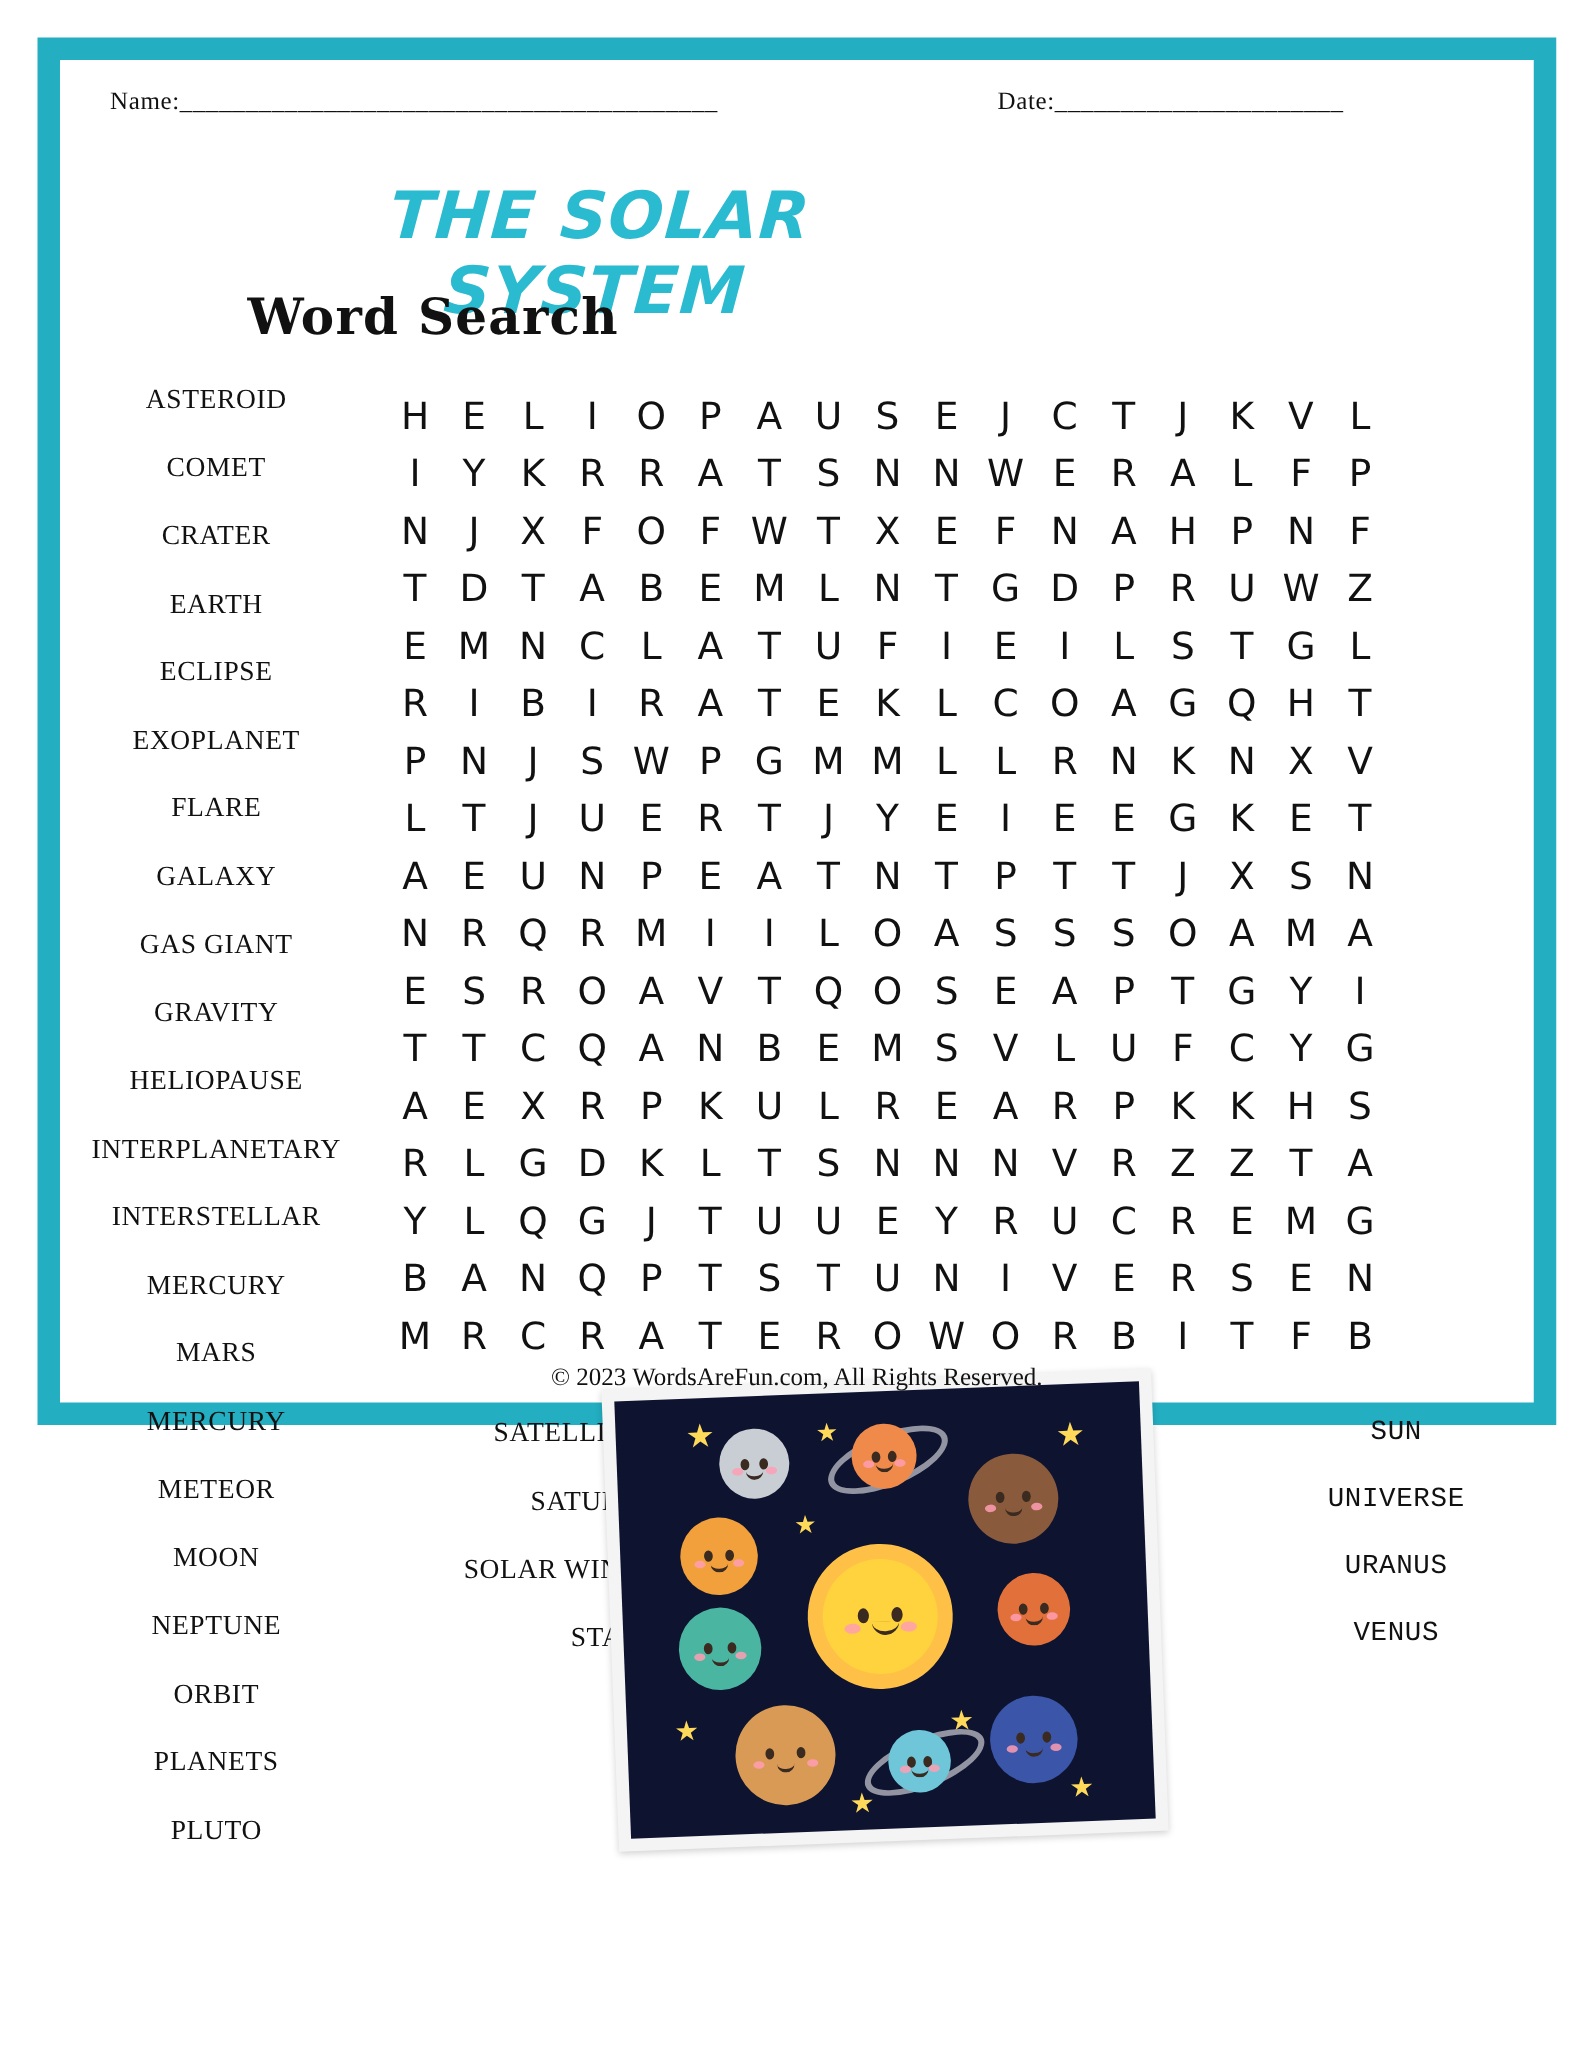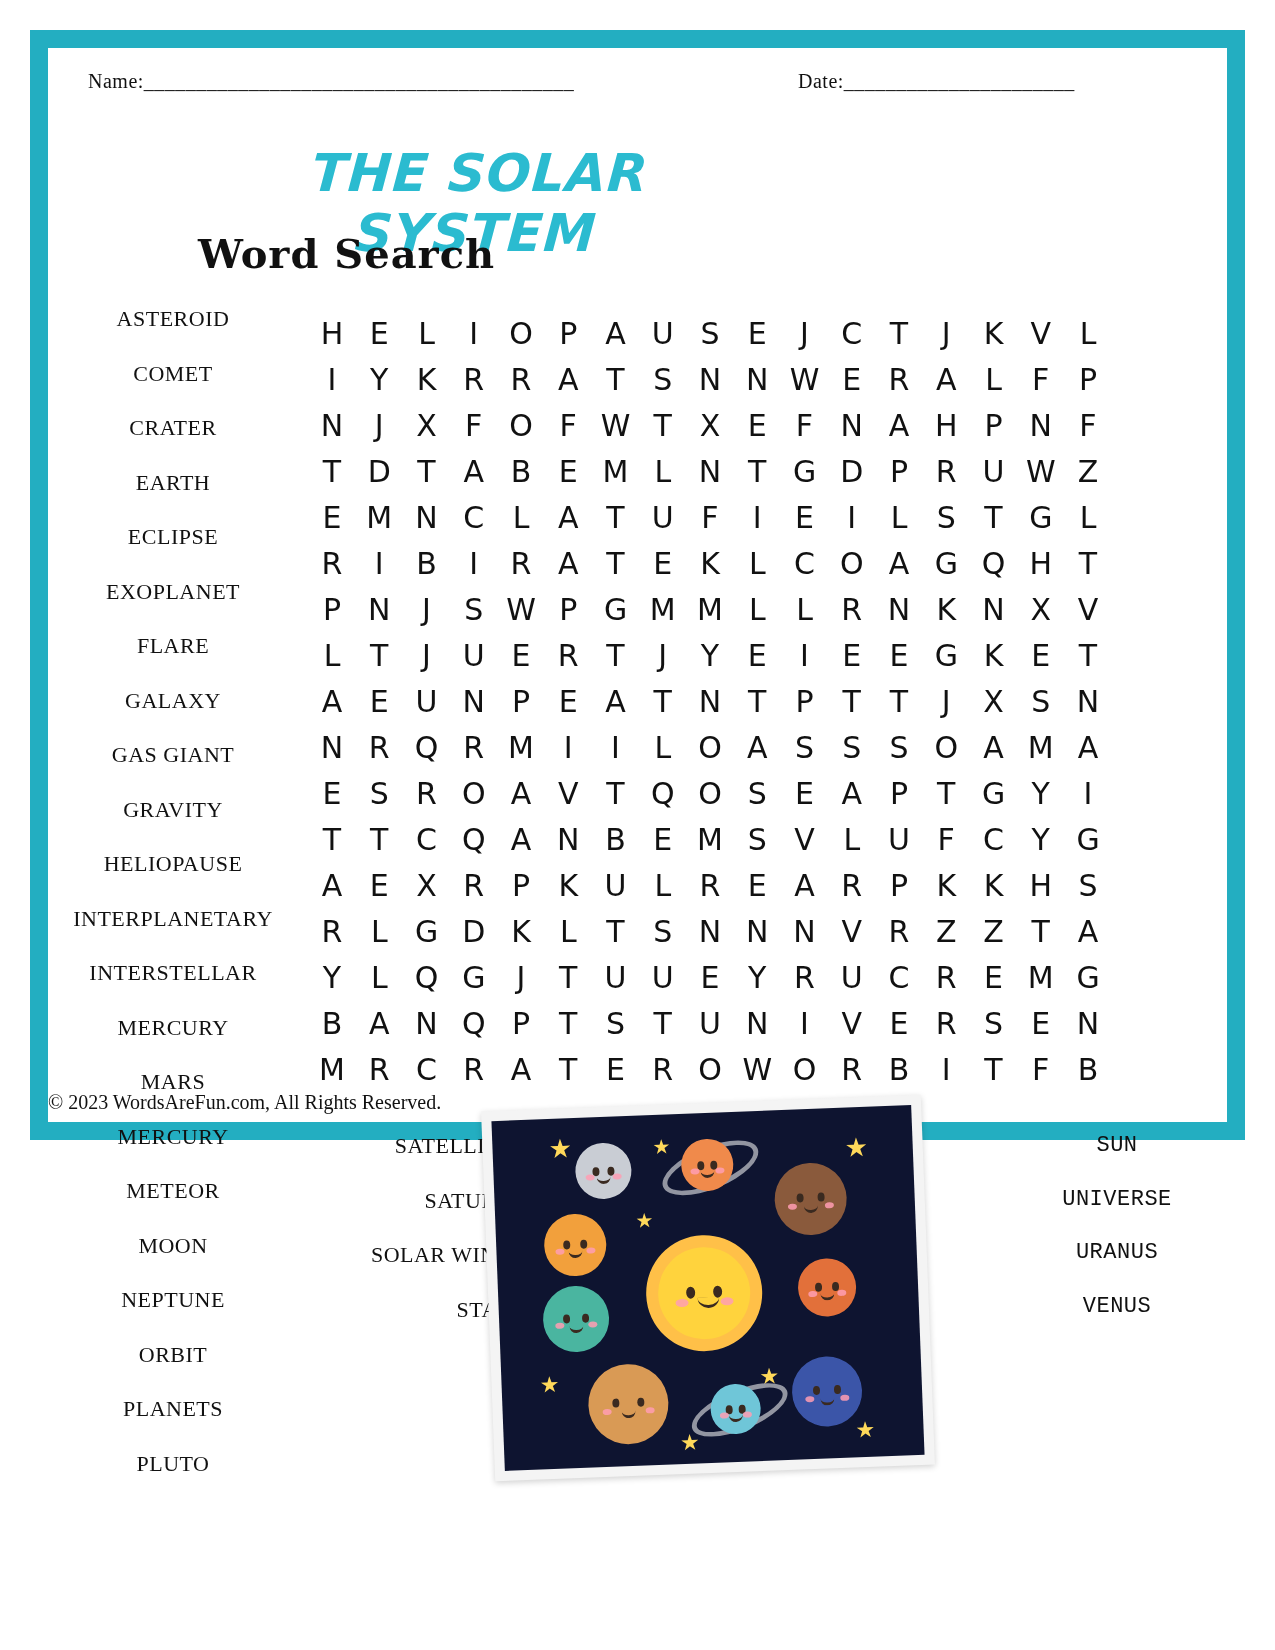--- a/index.html
+++ b/index.html
@@ -247,20 +247,21 @@
     position: absolute;
     border-radius: 50%;
     background: #FFC048;
   }
 
   .footer {
     position: absolute;
     left: 0;
     right: 0;
     bottom: 8px;
+    text-align: center;
     font-size: 20px;
     color: #111;
   }
 </style>
 </head>
 <body>
 
 <div class="page">
   <div class="border-frame"></div>
 

